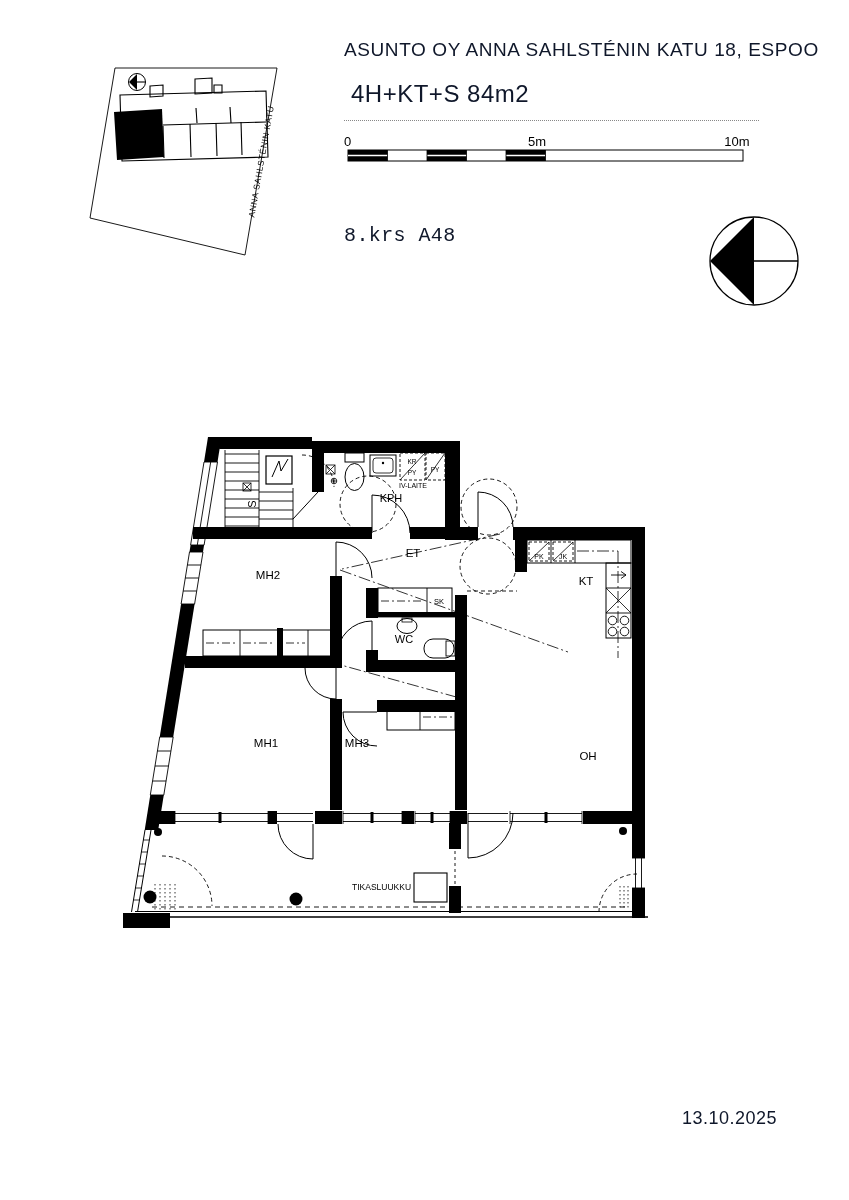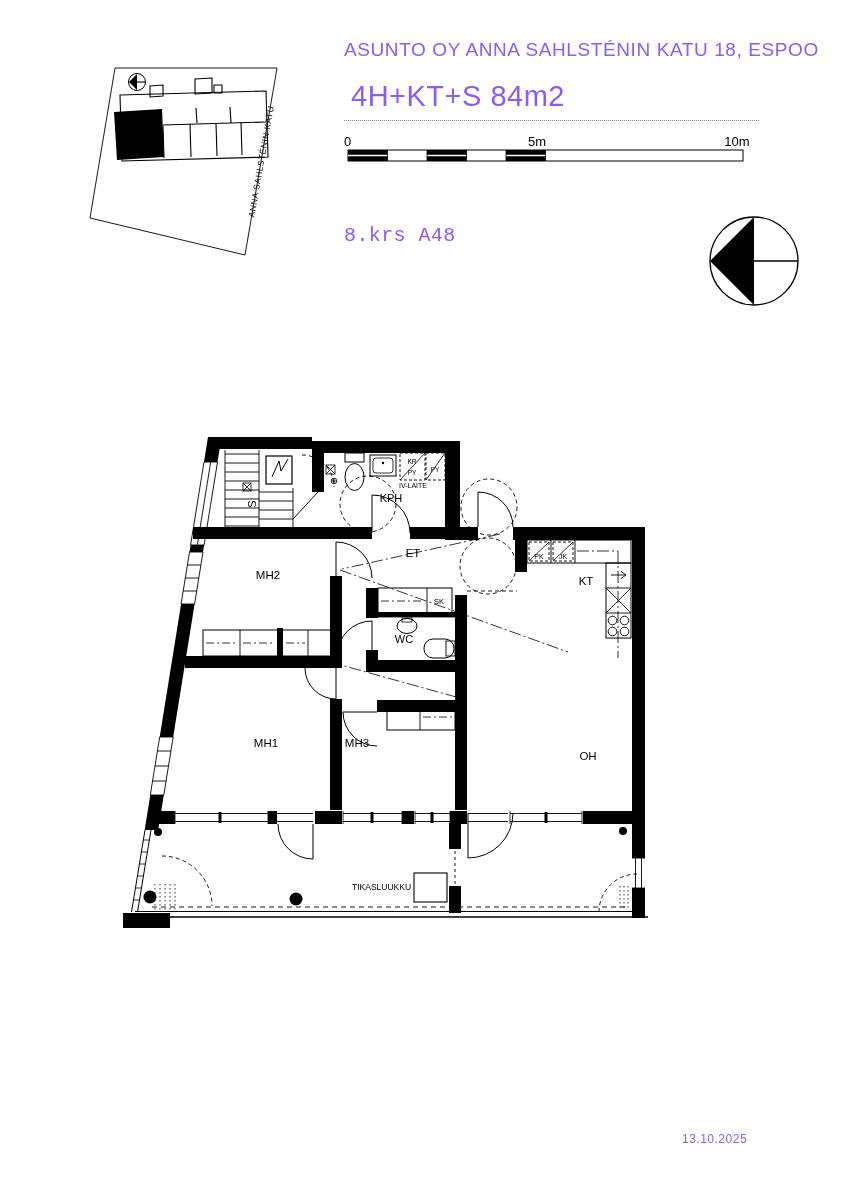--- a/index.html
+++ b/index.html
@@ -1,23 +1,23 @@
 <!DOCTYPE html>
 <html><head>
 <meta charset="utf-8">
 <style>
   html,body{margin:0;padding:0;background:#fff;}
   .page{position:relative;width:849px;height:1200px;background:#fff;overflow:hidden;
-        font-family:"Liberation Sans",sans-serif;color:#8b5cf6;}
+        font-family:"Liberation Sans",sans-serif;color:#0f172a;}
   .abs{position:absolute;}
   .title{left:344px;top:39px;font-size:19px;letter-spacing:.6px;white-space:nowrap;}
-  .subtitle{left:351px;top:80px;font-size:29px;letter-spacing:.5px;}
+  .subtitle{left:351px;top:80px;font-size:24px;letter-spacing:.5px;}
   .dotrule{left:344px;top:120px;width:415px;border-top:1px dotted #888;height:0;}
   .floorlabel{left:344px;top:224px;font-size:20px;letter-spacing:.4px;font-family:Liberation Mono, monospace;}
-  .datelabel{left:682px;top:1132px;font-size:12px;letter-spacing:.5px;text-align:right;}
+  .datelabel{left:682px;top:1108px;font-size:18px;letter-spacing:.5px;text-align:right;}
   svg{position:absolute;left:0;top:0;}
   text{font-family:"Liberation Sans",sans-serif;fill:#000;}
 </style>
 </head>
 <body>
 
 <div class="page">
 
   <div class="abs title">ASUNTO OY ANNA SAHLSTÉNIN KATU 18, ESPOO</div>
   <div class="abs subtitle">4H+KT+S 84m2</div>

